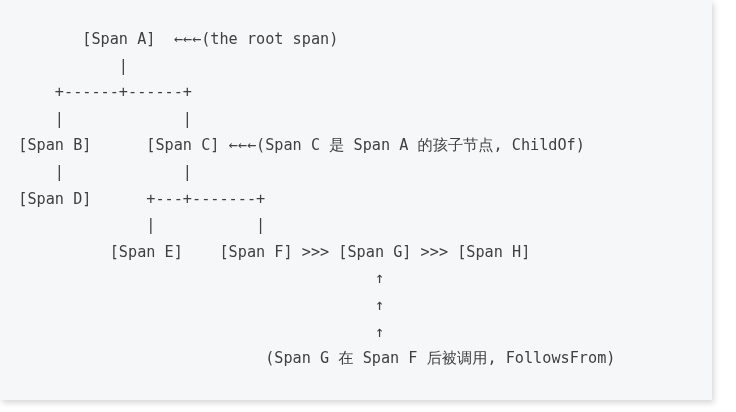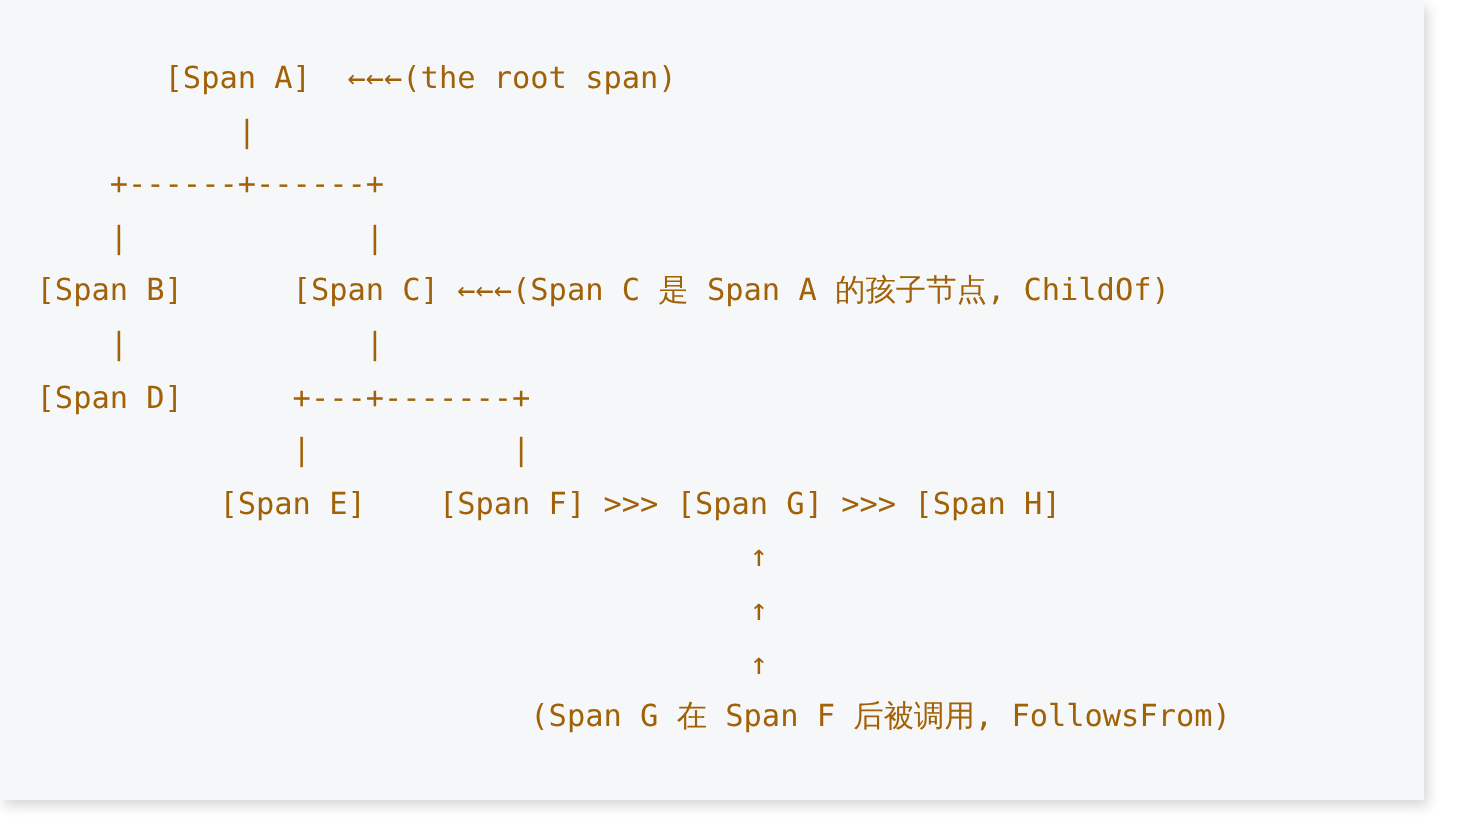--- a/index.html
+++ b/index.html
@@ -28,21 +28,21 @@
   .ascii-art {
     position: absolute;
     left: 0;
     top: 0;
     margin: 0;
     padding: 26px 0 0 0;
     font-family: "DejaVu Sans Mono", "Liberation Mono", monospace;
     font-size: 15.2px;
     line-height: 26.6px;
     letter-spacing: 0px;
-    color: #a16207;
+    color: #404040;
     white-space: pre;
     tab-size: 4;
   }
 
   .art-line {
     display: block;
     height: 26.6px;
     white-space: pre;
   }
 </style>

